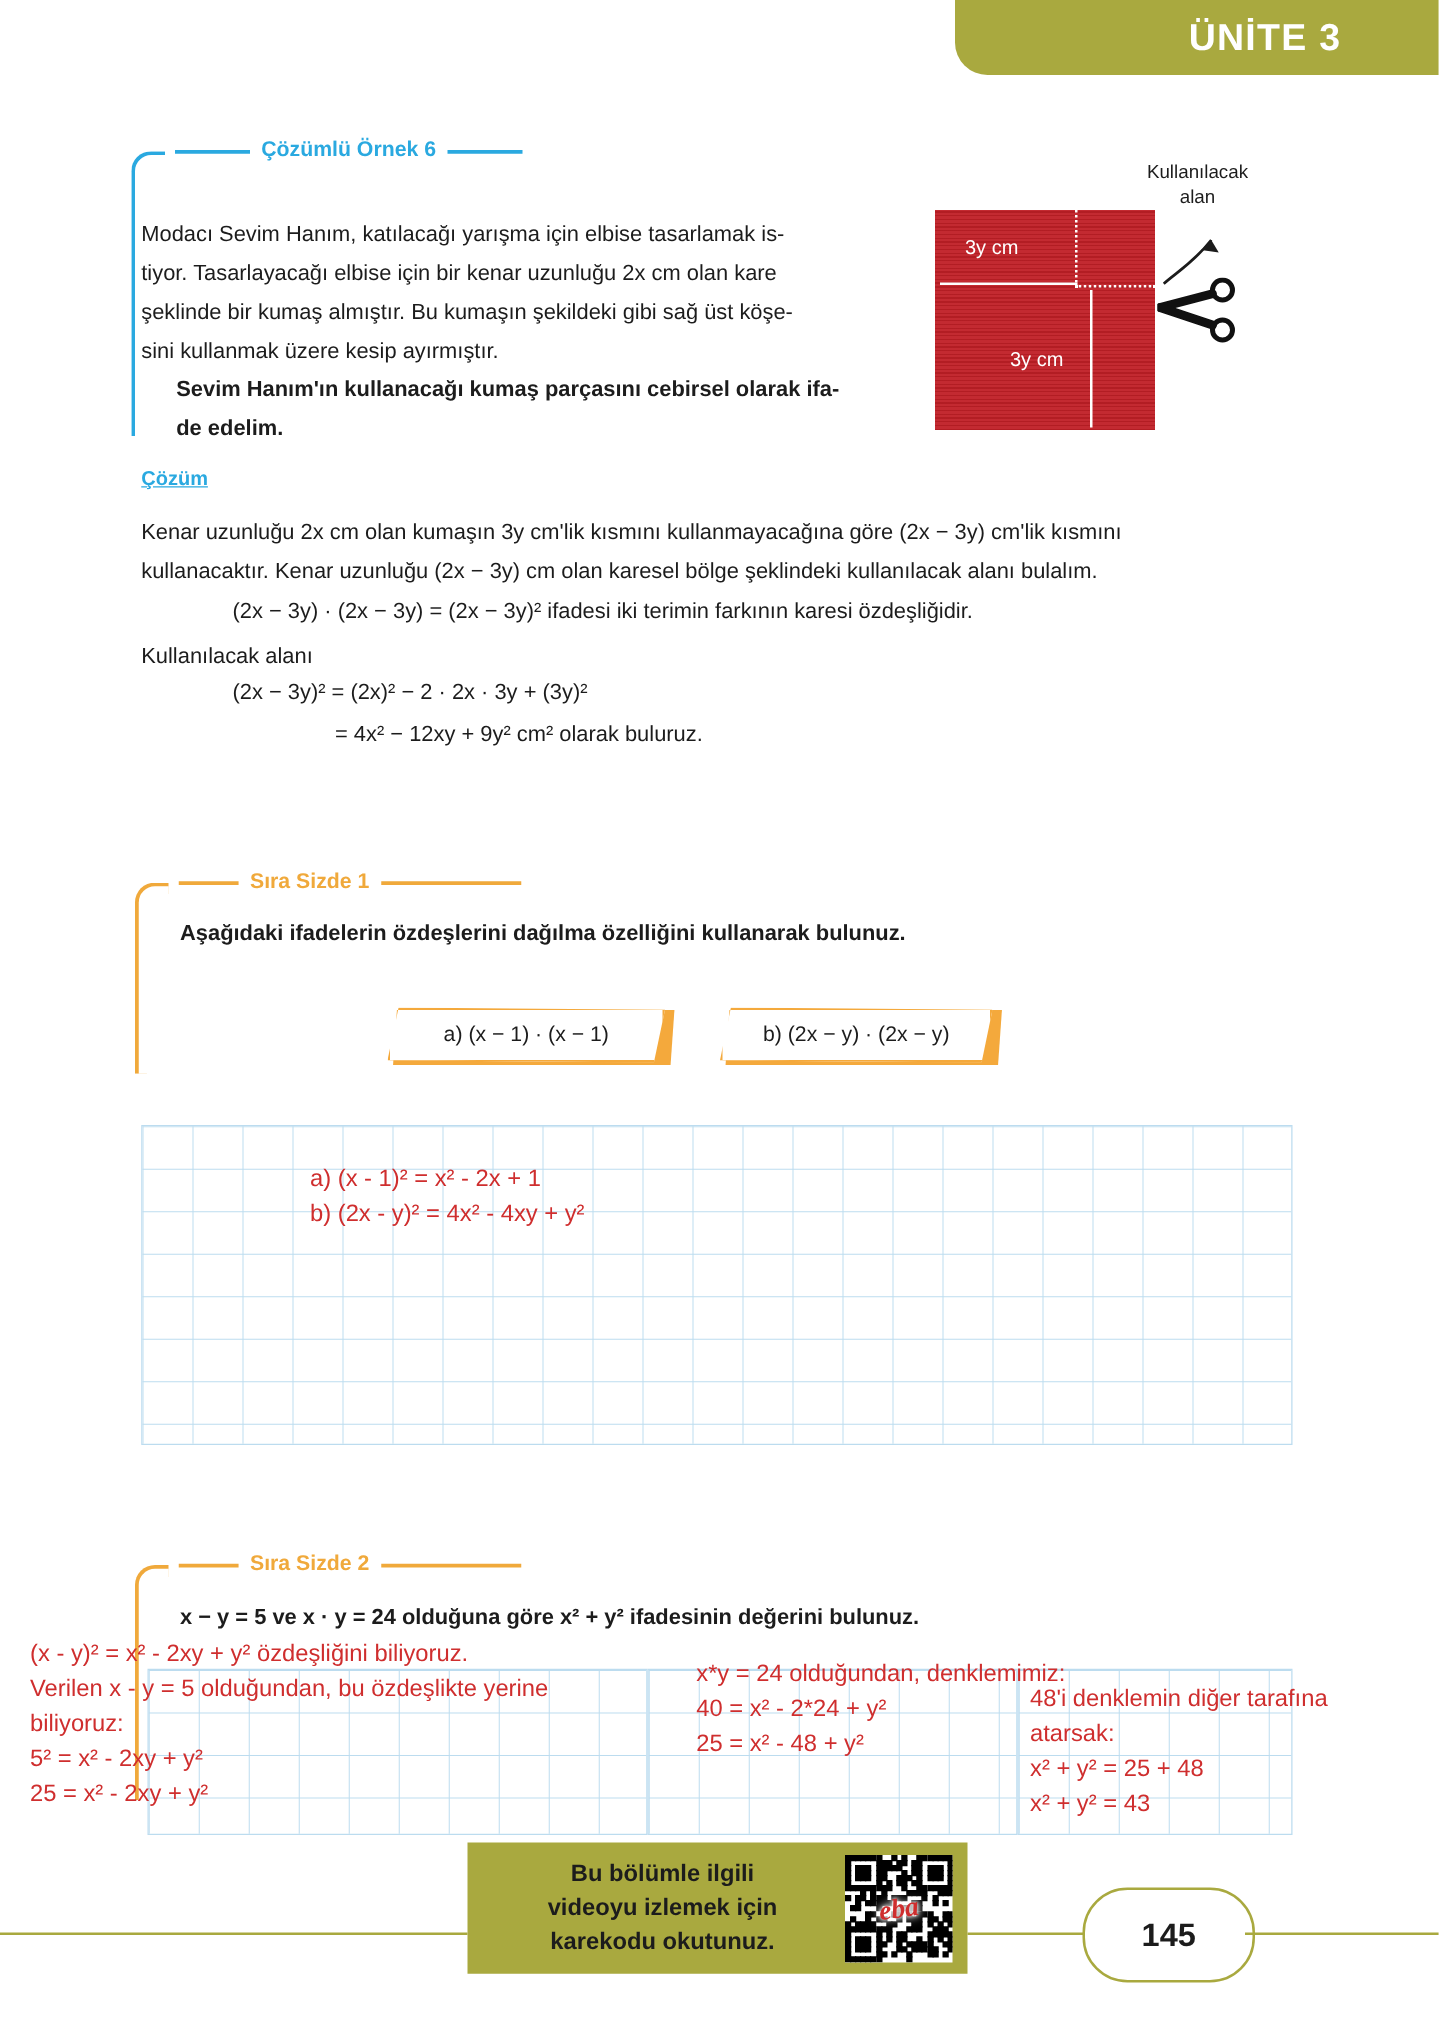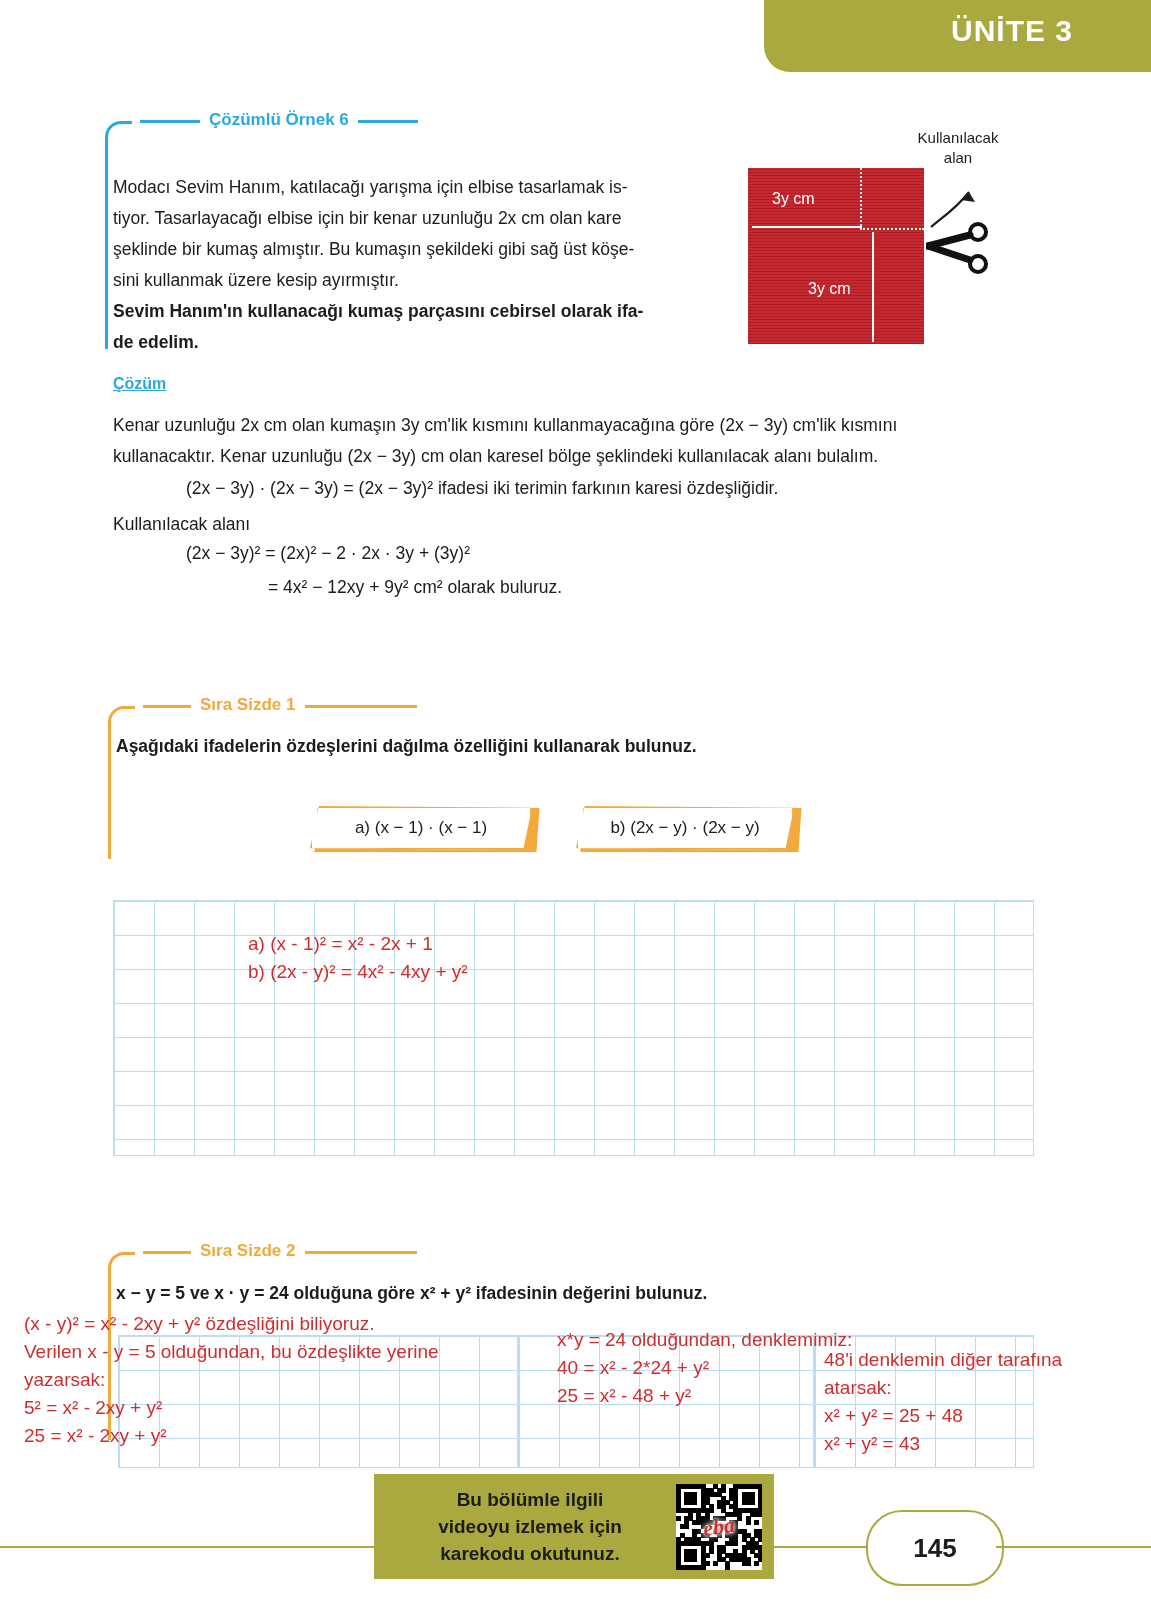--- a/index.html
+++ b/index.html
@@ -15,21 +15,21 @@
     color: #1a1a1a;
     overflow: hidden;
   }
 
   
   .unit-tab {
     position: absolute;
     top: 0;
     left: 764px;
     width: 387px;
-    height: 72px;
+    height: 60px;
     background: #a9a93f;
     border-bottom-left-radius: 26px;
     display: flex;
     align-items: flex-start;
     justify-content: flex-end;
     box-sizing: border-box;
     padding: 14px 78px 0 0;
   }
   .unit-tab-label {
     color: #ffffff;
@@ -68,21 +68,21 @@
   }
   .tag-rule.orange { background: #f0a93b; }
 
   
   .ptext {
     position: absolute;
     font-size: 17.5px;
     line-height: 31px;
     color: #1c1c1c;
   }
-  .ptext.b { font-weight: bold; }
+  .ptext.b { font-weight: bold; margin-left: 28px; }
 
   .subhead {
     position: absolute;
     font-size: 16px;
     font-weight: bold;
     color: #2aa9e0;
   }
 
   
   .fabric-wrap {
@@ -371,21 +371,21 @@
 <div class="gridpaper" style="left:518px; top:1335px; width:296px; height:133px;"></div>
 <div class="gridpaper" style="left:814px; top:1335px; width:220px; height:133px;"></div>
 
 <div class="hand" style="left:24px; top:1310px;">
   <span>(x - y)² = x² - 2xy + y² özdeşliğini biliyoruz.</span>
 </div>
 <div class="hand" style="left:24px; top:1338px;">
   <span>Verilen x - y = 5 olduğundan, bu özdeşlikte yerine</span>
 </div>
 <div class="hand" style="left:24px; top:1366px;">
-  <span>yazarsak:</span>
+  <span>biliyoruz:</span>
 </div>
 <div class="hand" style="left:24px; top:1394px;">
   <span>5² = x² - 2xy + y²</span>
 </div>
 <div class="hand" style="left:24px; top:1422px;">
   <span>25 = x² - 2xy + y²</span>
 </div>
 
 <div class="hand" style="left:557px; top:1326px;">
   <span>x*y = 24 olduğundan, denklemimiz:</span>

